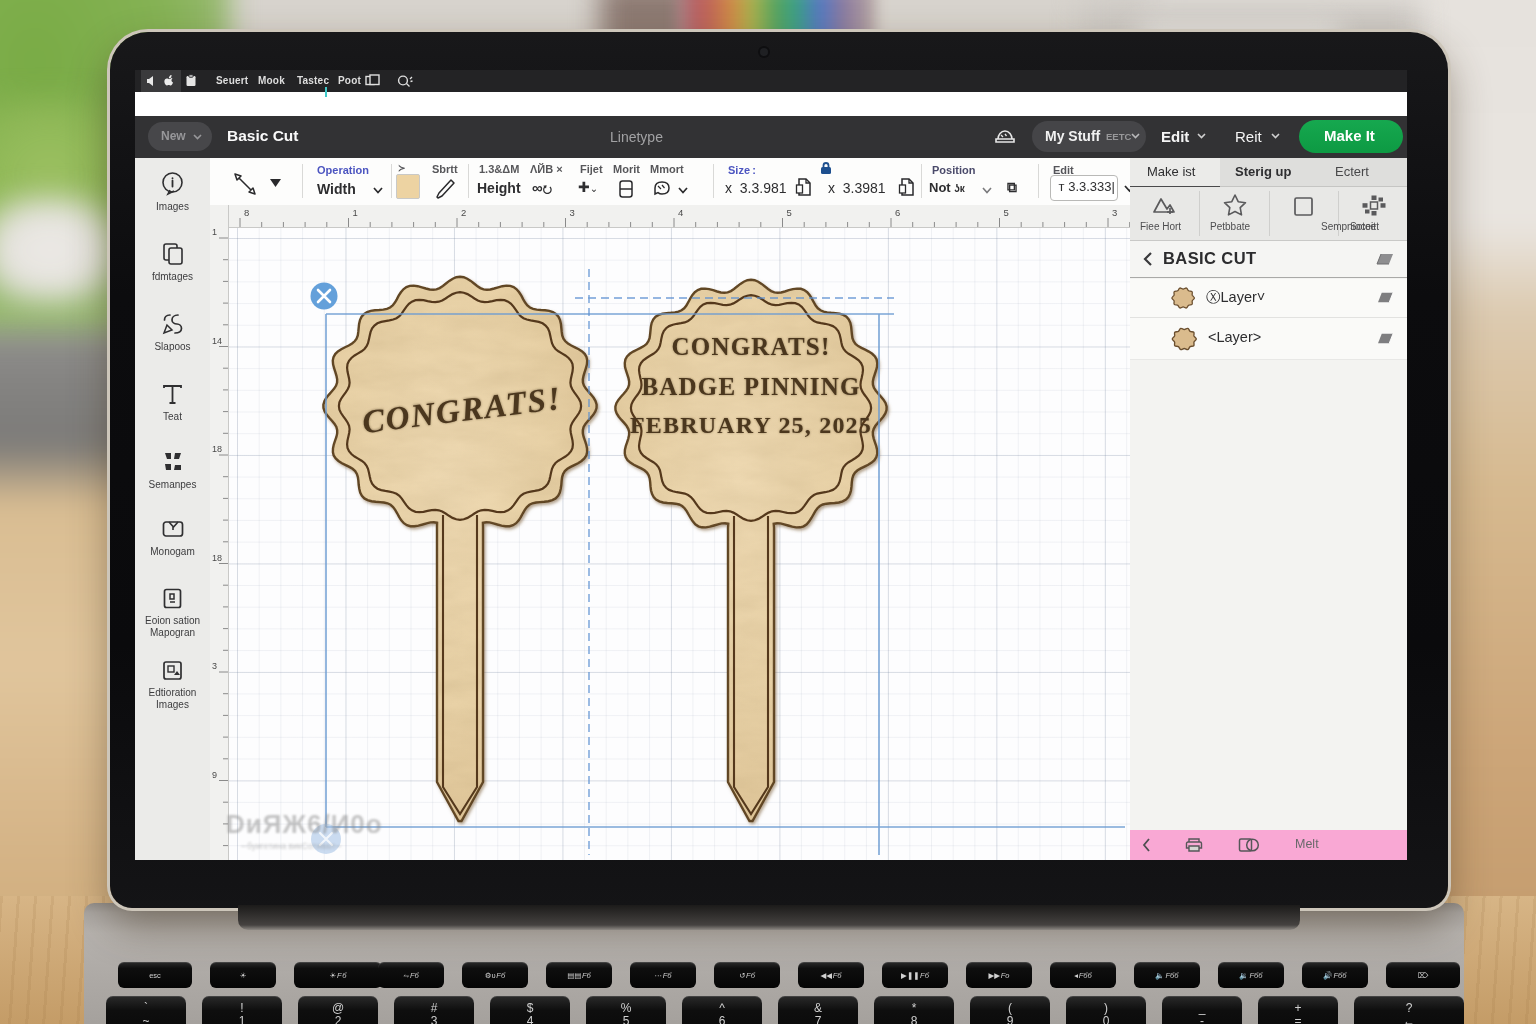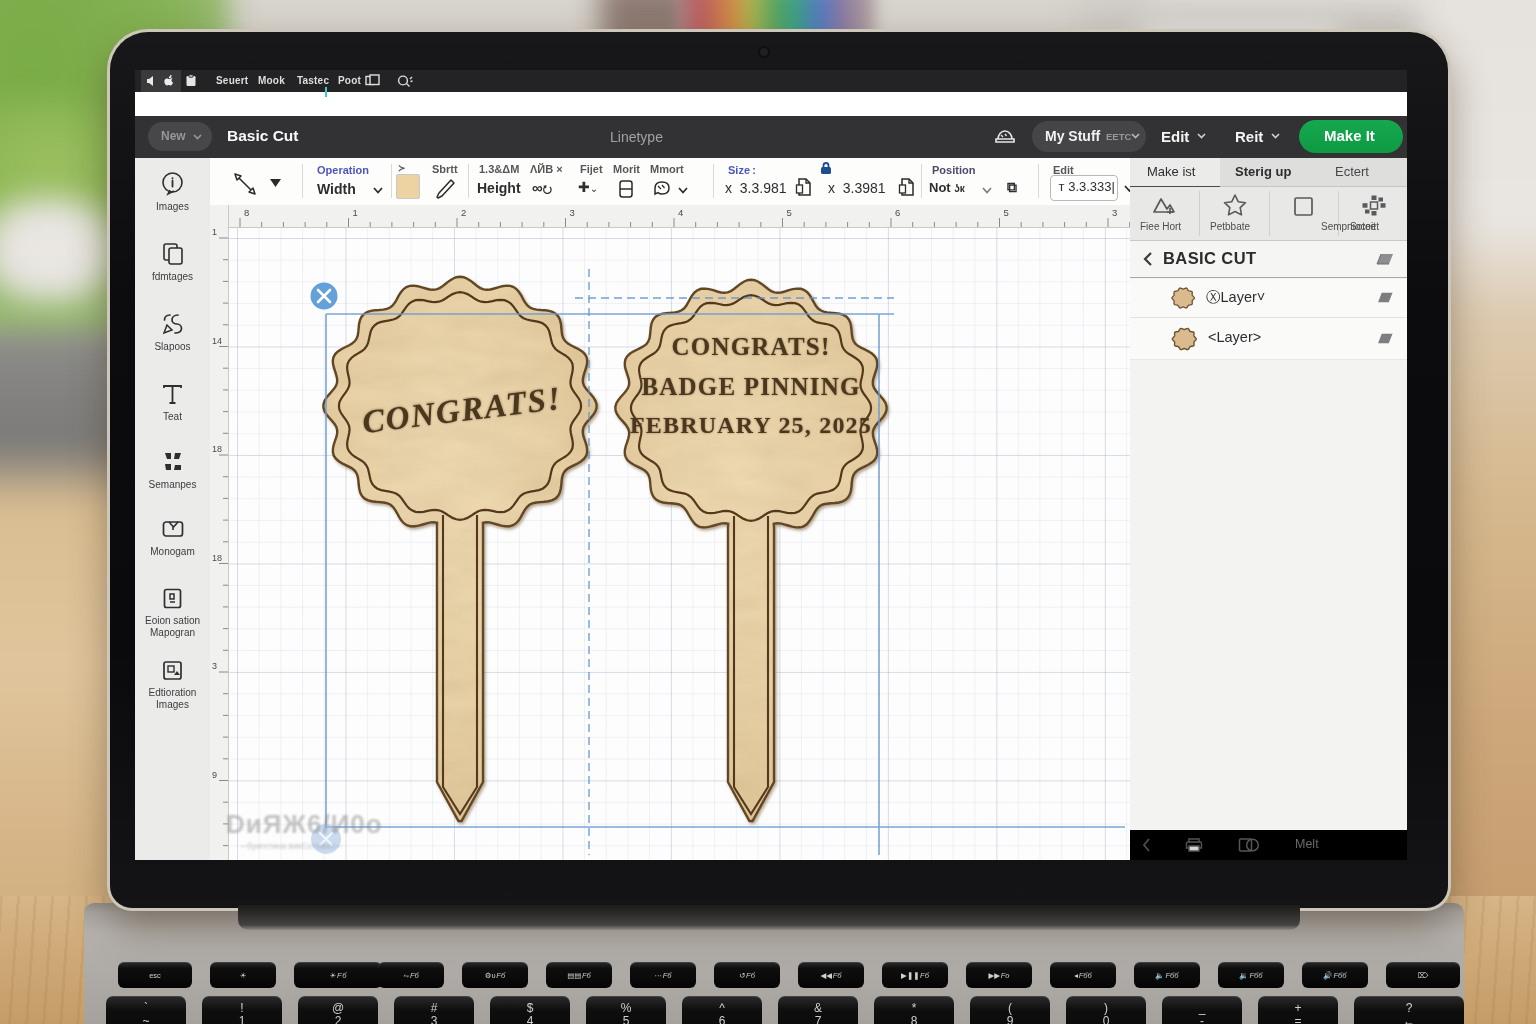--- a/index.html
+++ b/index.html
@@ -205,21 +205,21 @@
       <span class="abs" style="left:897px;top:5px;width:114px;height:31px;background:#454548;border-radius:16px;"></span>
       <span class="abs" style="left:910px;top:12px;font-size:14px;color:#f2f2f2;font-weight:700;">My Stuff</span>
       <span class="abs" style="left:971px;top:15px;font-size:9.5px;color:#98989a;font-weight:700;">EETC</span>
       <svg class="abs" style="left:996px;top:17px" width="9" height="6" viewBox="0 0 9 6">
           <path d="M1 1l3.5 3.5L8 1" stroke="#b8b8ba" stroke-width="1.6" fill="none"></path>
         </svg>
       <span class="abs" style="left:1026px;top:12px;font-size:15px;color:#f4f4f4;font-weight:700;">Edit</span>
       <svg class="abs" style="left:1062px;top:17px" width="9" height="6" viewBox="0 0 9 6">
           <path d="M1 1l3.5 3.5L8 1" stroke="#cfcfcf" stroke-width="1.6" fill="none"></path>
         </svg>
-      <span class="abs" style="left:1100px;top:12px;font-size:15px;color:#f4f4f4;font-weight:700;">Reit</span>
+      <span class="abs" style="left:1100px;top:12px;font-size:15px;color:#f4f4f4;font-weight:400;">Reit</span>
       <svg class="abs" style="left:1136px;top:17px" width="9" height="6" viewBox="0 0 9 6">
           <path d="M1 1l3.5 3.5L8 1" stroke="#cfcfcf" stroke-width="1.6" fill="none"></path>
         </svg>
       <span class="abs" style="left:1164px;top:4px;width:104px;height:33px;background:linear-gradient(180deg,#16a84f,#0d9a43);border-radius:17px;"></span>
       <span class="abs" style="left:1189px;top:11px;font-size:15px;color:#fff;font-weight:700;">Make It</span>
     </div>
     <div id="sidebar">
       <div class="sbi" style="top:12px;"><svg width="27" height="27" viewBox="0 0 27 27">
             <circle cx="13.5" cy="12.5" r="9.5" fill="none" stroke="#2f2f31" stroke-width="1.6"></circle>
             <path d="M11 20l-2 4 6-3" fill="none" stroke="#2f2f31" stroke-width="1.6"></path>
@@ -540,21 +540,21 @@
       <div class="abs" style="left:0;top:159.5px;width:277px;height:41px;background:#fafaf8;border-bottom:1px solid #e8e8e6;">
         <svg class="abs" style="left:36px;top:5px" width="32" height="32" viewBox="0 0 28 28">
             <use href="#tmb"></use>
           </svg>
         <span class="abs" style="left:78px;top:11px;font-size:14.5px;color:#2e2e30;">&lt;Layer˃</span>
         <svg class="abs" style="left:246px;top:13px" width="19" height="15" viewBox="0 0 20 16">
             <path d="M2 13L6 3h12l-4 10z" fill="#7e7e80"></path>
             <path d="M14 13l4-10" stroke="#fff" stroke-width="1"></path>
           </svg>
       </div>
-      <div class="abs" style="left:0;top:672px;width:277px;height:30px;background:#000000;">
+      <div class="abs" style="left:0;top:672px;width:277px;height:30px;background:#f9a8d4;">
         <svg class="abs" style="left:12px;top:8px" width="9" height="14" viewBox="0 0 9 14">
             <path d="M7 1L2 7l5 6" stroke="#4e4e50" stroke-width="1.8" fill="none"></path>
           </svg>
         <svg class="abs" style="left:55px;top:7px" width="18" height="16" viewBox="0 0 18 16">
             <path d="M4 5V2h10v3m-11 0h12a1.5 1.5 0 0 1 1.5 1.5V11H1.5V6.5A1.5 1.5 0 0 1 3 5z" fill="none" stroke="#565658" stroke-width="1.4"></path>
             <path d="M4 9h10v5H4z" fill="#d5d5d3" stroke="#565658" stroke-width="1.4"></path>
           </svg>
         <svg class="abs" style="left:108px;top:7px" width="22" height="16" viewBox="0 0 22 16">
             <rect x="1.5" y="2" width="12" height="12" rx="1.5" fill="none" stroke="#565658" stroke-width="1.5"></rect>
             <circle cx="14.5" cy="8" r="5.8" fill="none" stroke="#565658" stroke-width="1.5"></circle>

